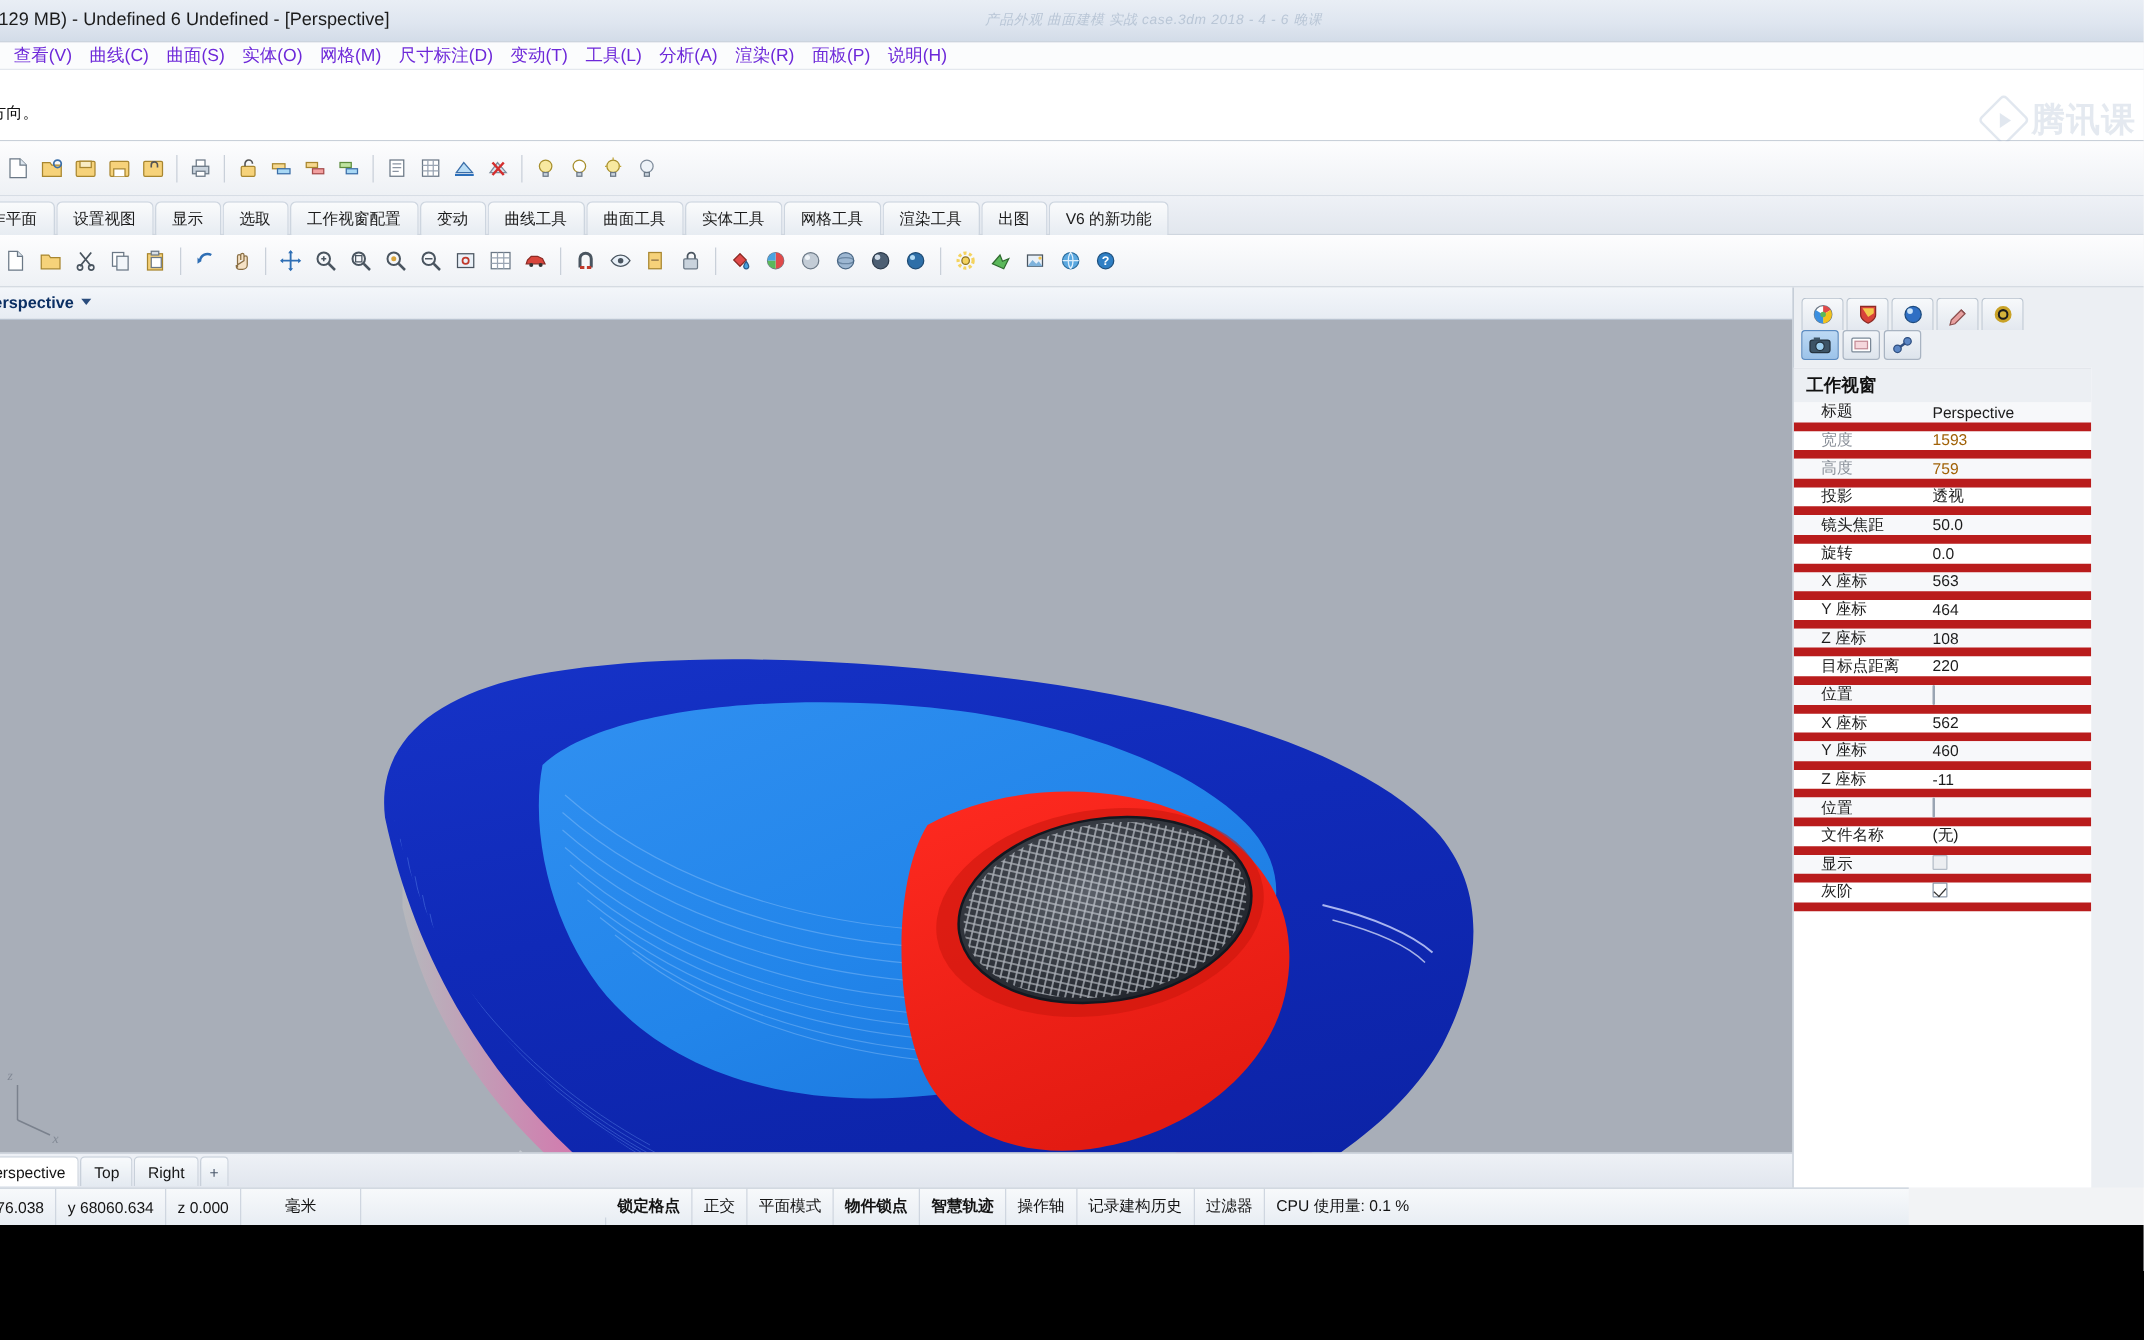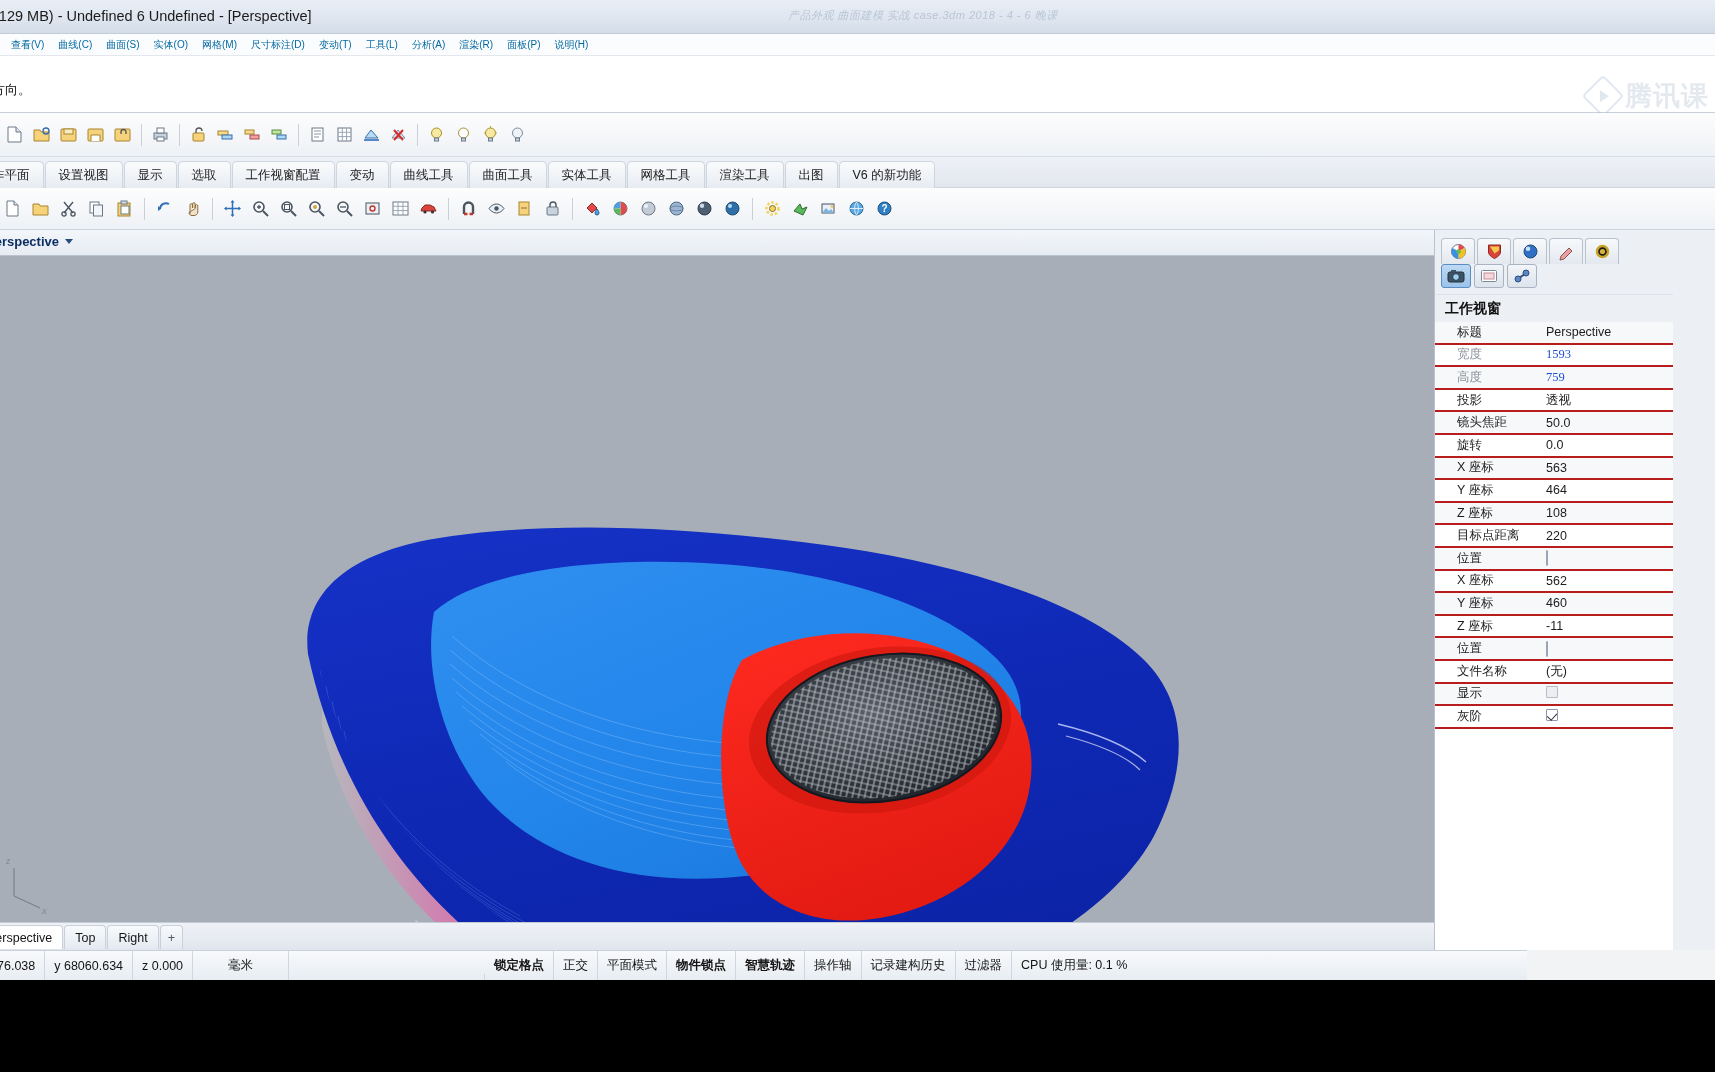--- a/index.html
+++ b/index.html
@@ -29,21 +29,21 @@
     letter-spacing:.5px;
   }
 
   
   .menubar {
     position:absolute; left:0; top:34px; width:1715px; height:22px;
     background:#fbfcfd; border-bottom:1px solid #e4e8ee;
     display:flex; align-items:center; padding-left:4px;
   }
   .menubar .mi {
-    font-size:10px; color:#0369a1; padding:2px 7px; white-space:nowrap; cursor:default;text-align:center;
+    font-size:14px; color:#6d28d9; padding:2px 7px; white-space:nowrap; cursor:default;text-align:center;
   }
 
   
   .cmdarea {
     position:absolute; left:0; top:56px; width:1715px; height:57px;
     background:#ffffff; border-bottom:1px solid #c9d0d9;
   }
   .cmdline {
     position:absolute; left:-8px; top:25px; font-size:13px; color:#111;
     white-space:nowrap;
@@ -182,26 +182,26 @@
     width:30px;height:24px;border:1px solid #a9b4c2;border-radius:3px;
     background:linear-gradient(to bottom,#f2f5f9,#dde4ec);
     display:flex;align-items:center;justify-content:center;cursor:default;
   }
   .dsub.on { background:linear-gradient(to bottom,#bdd9f4,#9cc3ea); border-color:#5b8cc2;}
   .props { position:absolute; left:0; top:64px; width:238px; bottom:0; overflow:hidden; background:#fff;}
   .grp {
     font-size:14px; font-weight:700; color:#111; padding:5px 0 4px 10px;
     background:#eceff3; border-top:1px solid #dfe3e9;
   }
-  .prow { display:flex; height:22.6px; align-items:center; border-bottom:2px solid #b91c1c;}
+  .prow { display:flex; height:22.6px; align-items:center; border-bottom:7px solid #b91c1c;}
   .prow:nth-child(even) { background:#f7f8fa; }
   .plabel { width:105px; padding-left:22px; font-size:12.5px; color:#1c1c1c; white-space:nowrap;}
   .plabel.dim { color:#8a9099; }
   .pval { font-size:12.5px; color:#1c1c1c; padding-left:6px; white-space:nowrap; flex:1;}
-  .pval.dim { color:#1d4ed8;font-family:Liberation Serif, serif; }
+  .pval.dim { color:#a16207; }
   .pbtn { width:44px;height:15px;border:1px solid #9aa5b3;background:linear-gradient(to bottom,#fdfdfe,#e6eaf0);border-radius:2px;}
   .pchk { width:12px;height:12px;border:1px solid #8d9aab;background:#fff;display:inline-block;position:relative;border-radius:1px;}
   .pchk.on::after{content:"";position:absolute;left:2px;top:1px;width:5px;height:8px;border:solid #333;border-width:0 1.6px 1.6px 0;transform:rotate(42deg);}
   .pchk.off { background:#eceef1; border-color:#b3bcc7;}
 </style>
 </head>
 <body>
 
 <div id="app">
 

